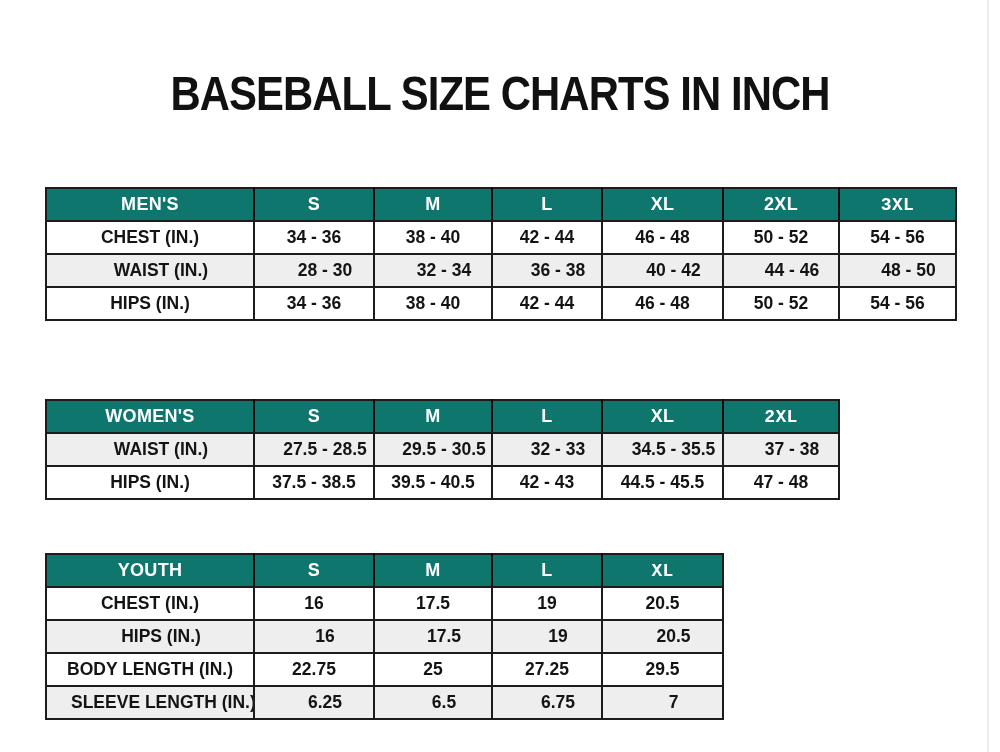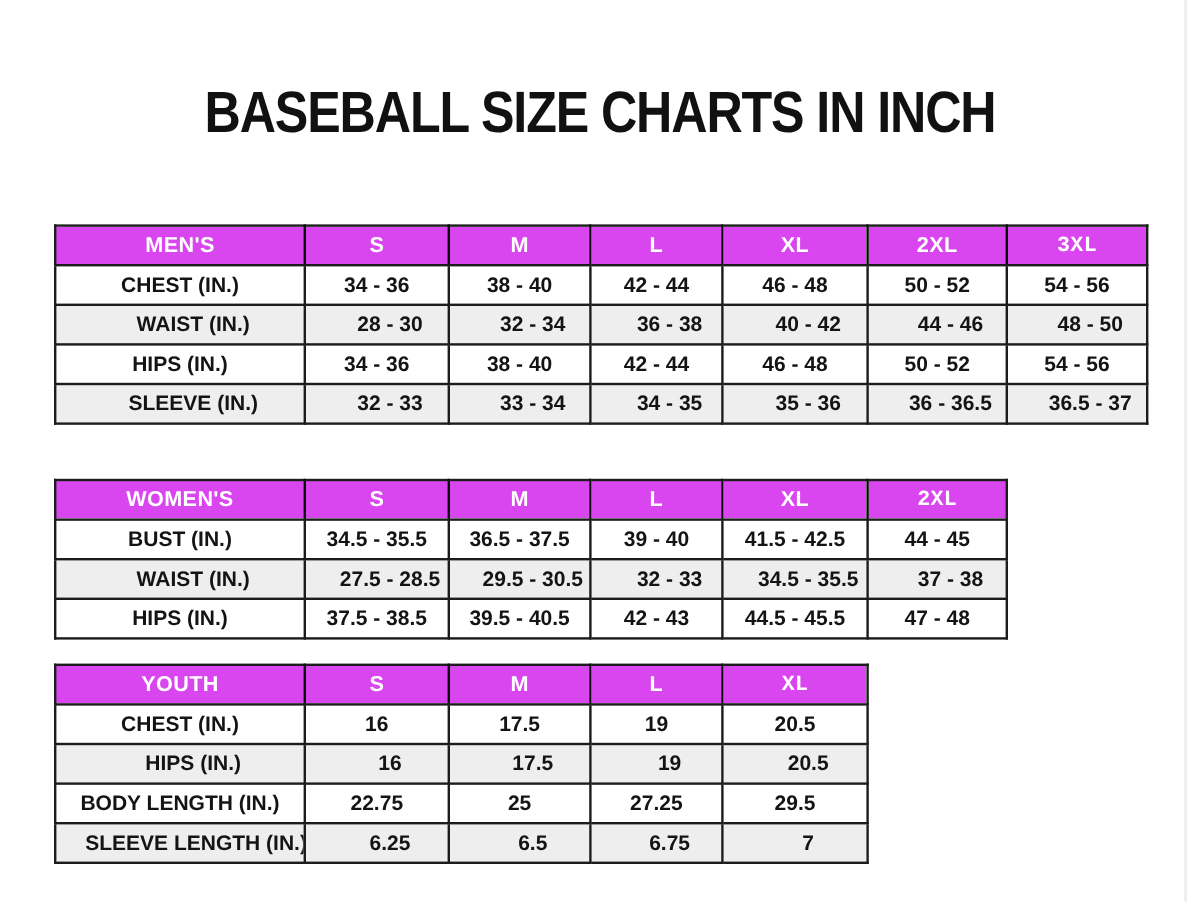--- a/index.html
+++ b/index.html
@@ -36,21 +36,21 @@
     text-align: center;
     vertical-align: middle;
     font-weight: bold;
     font-size: 17.5px;
     color: #141414;
     border: 2px solid #1c1c1c;
     overflow: hidden;
     white-space: nowrap;
   }
   table.sizes thead th {
-    background: #d946ef;
+    background: #0f766e;
     color: #ffffff;
     font-size: 18px;
     letter-spacing: 0.3px;
     border-color: #0a0a0a;
     border-bottom-color: #1c1c1c;
     border-top-color: #1c1c1c;
   }
   table.sizes thead th:first-child { border-left-color: #1c1c1c; }
   table.sizes thead th:last-child { border-right-color: #1c1c1c; font-family: Liberation Mono, monospace; }
   table.sizes tbody tr.alt td { background: #eeeeee; padding-left: 24px; }
@@ -115,29 +115,20 @@
         </tr>
         <tr>
           <td>HIPS (IN.)</td>
           <td>34 - 36</td>
           <td>38 - 40</td>
           <td>42 - 44</td>
           <td>46 - 48</td>
           <td>50 - 52</td>
           <td>54 - 56</td>
         </tr>
-        <tr class="alt">
-          <td>SLEEVE (IN.)</td>
-          <td>32 - 33</td>
-          <td>33 - 34</td>
-          <td>34 - 35</td>
-          <td>35 - 36</td>
-          <td>36 - 36.5</td>
-          <td>36.5 - 37</td>
-        </tr>
       </tbody>
   </table>
 
   <table class="sizes" id="table-womens">
     <colgroup>
       <col style="width:208px">
         <col style="width:120px">
         <col style="width:118px">
       <col style="width:110px">
         <col style="width:121px">
@@ -147,28 +138,20 @@
         <tr>
           <th>WOMEN'S</th>
           <th>S</th>
           <th>M</th>
           <th>L</th>
           <th>XL</th>
           <th>2XL</th>
         </tr>
       </thead>
     <tbody>
-        <tr>
-          <td>BUST (IN.)</td>
-          <td>34.5 - 35.5</td>
-          <td>36.5 - 37.5</td>
-          <td>39 - 40</td>
-          <td>41.5 - 42.5</td>
-          <td>44 - 45</td>
-        </tr>
         <tr class="alt">
           <td>WAIST (IN.)</td>
           <td>27.5 - 28.5</td>
           <td>29.5 - 30.5</td>
           <td>32 - 33</td>
           <td>34.5 - 35.5</td>
           <td>37 - 38</td>
         </tr>
         <tr>
           <td>HIPS (IN.)</td>

